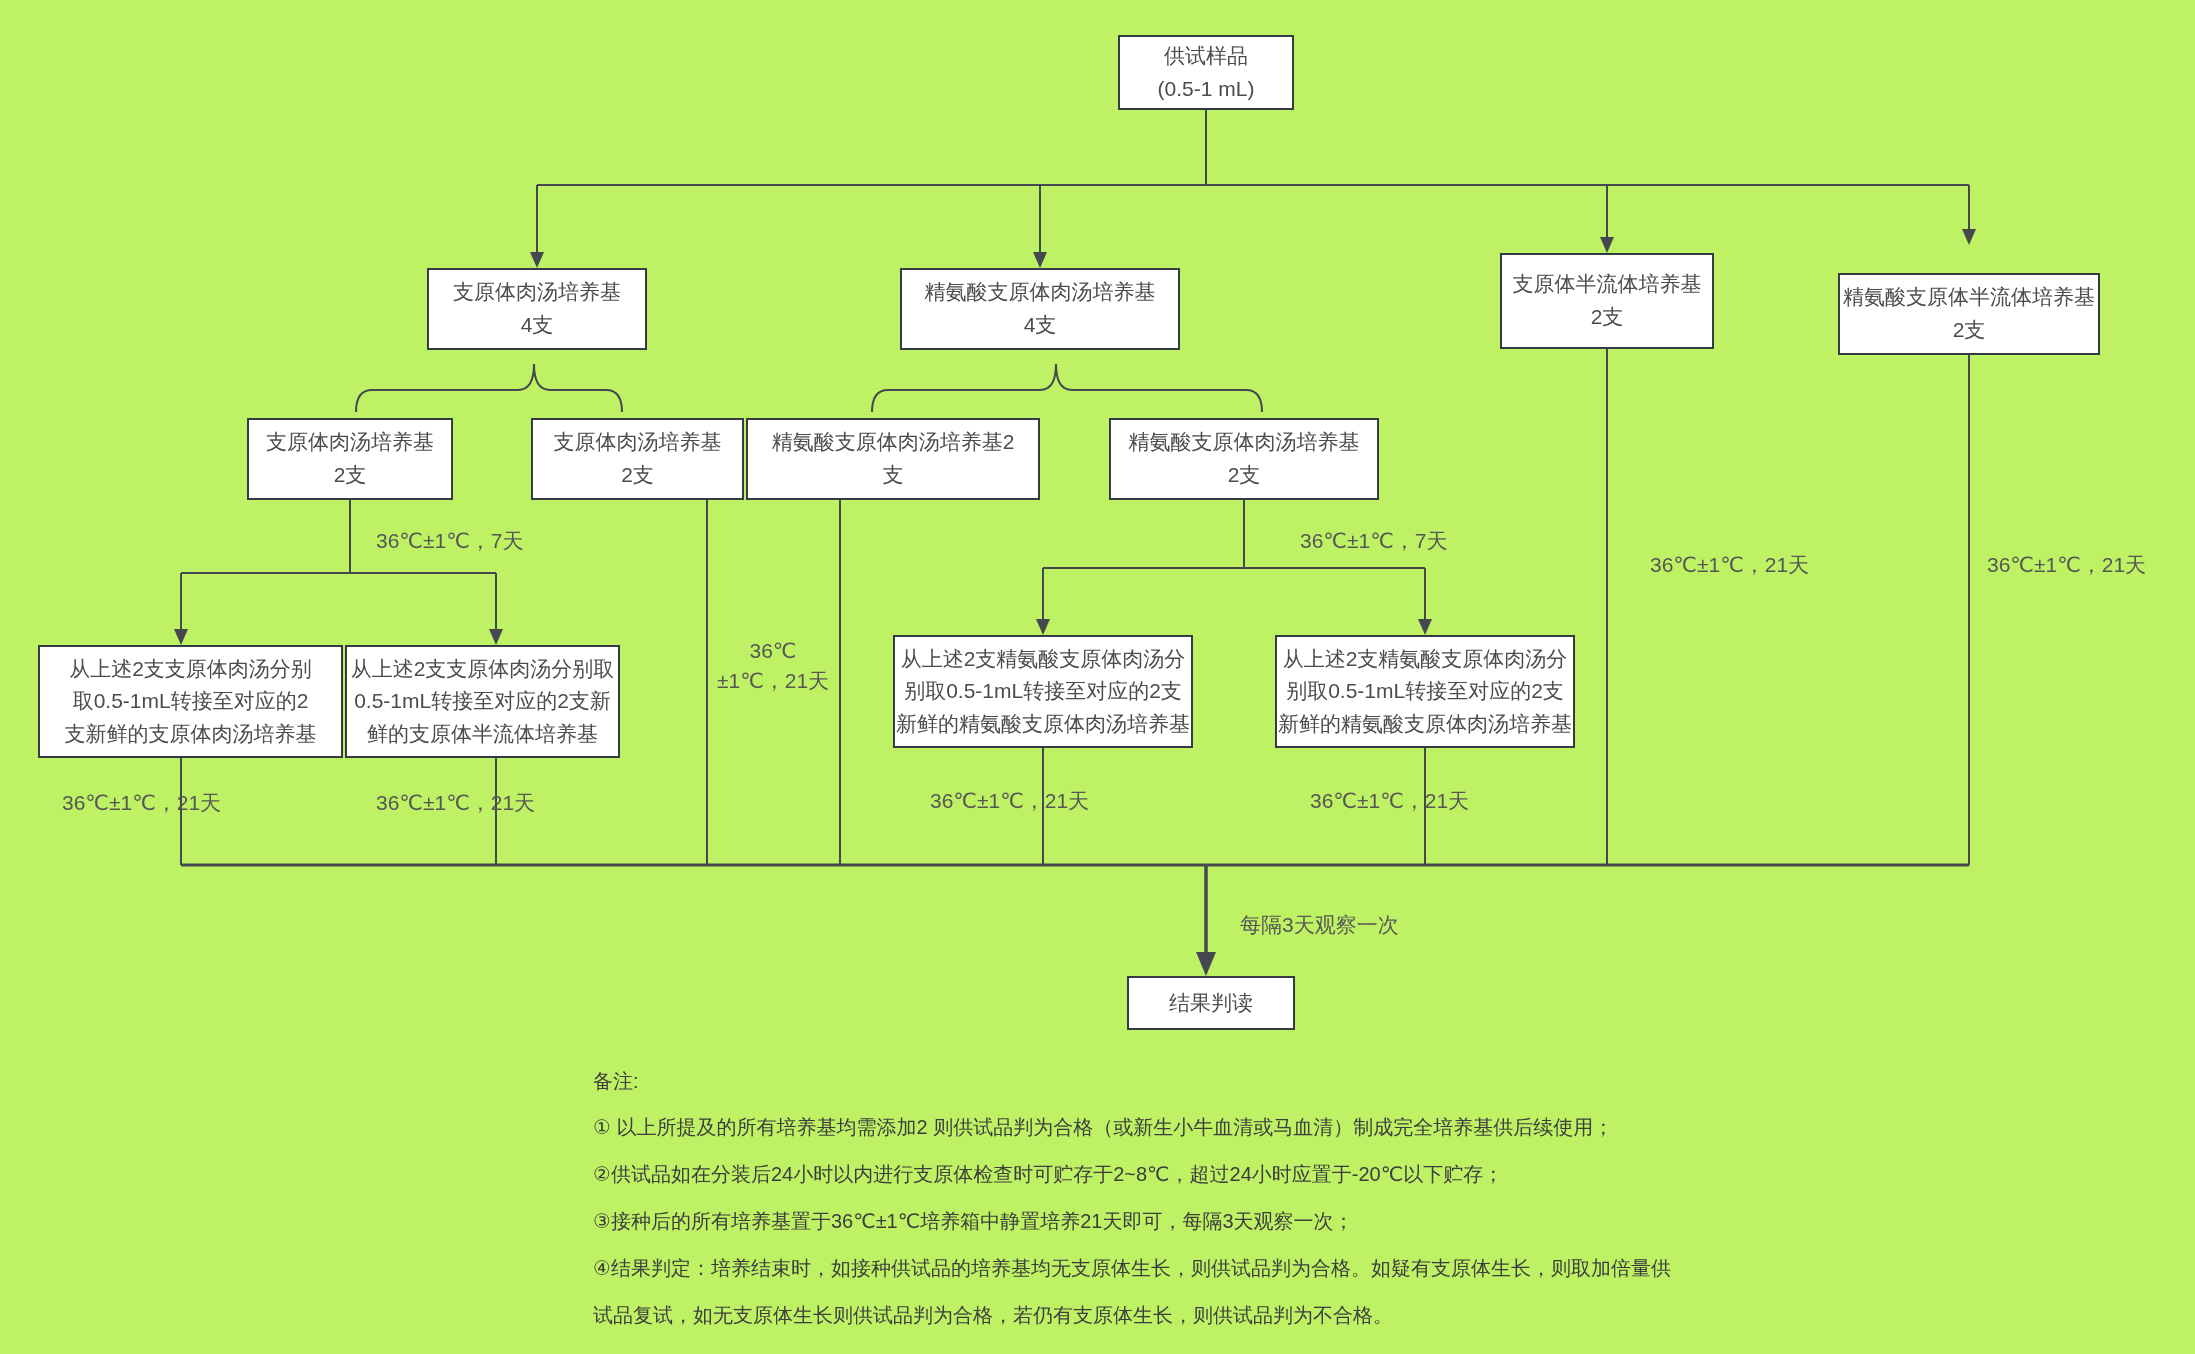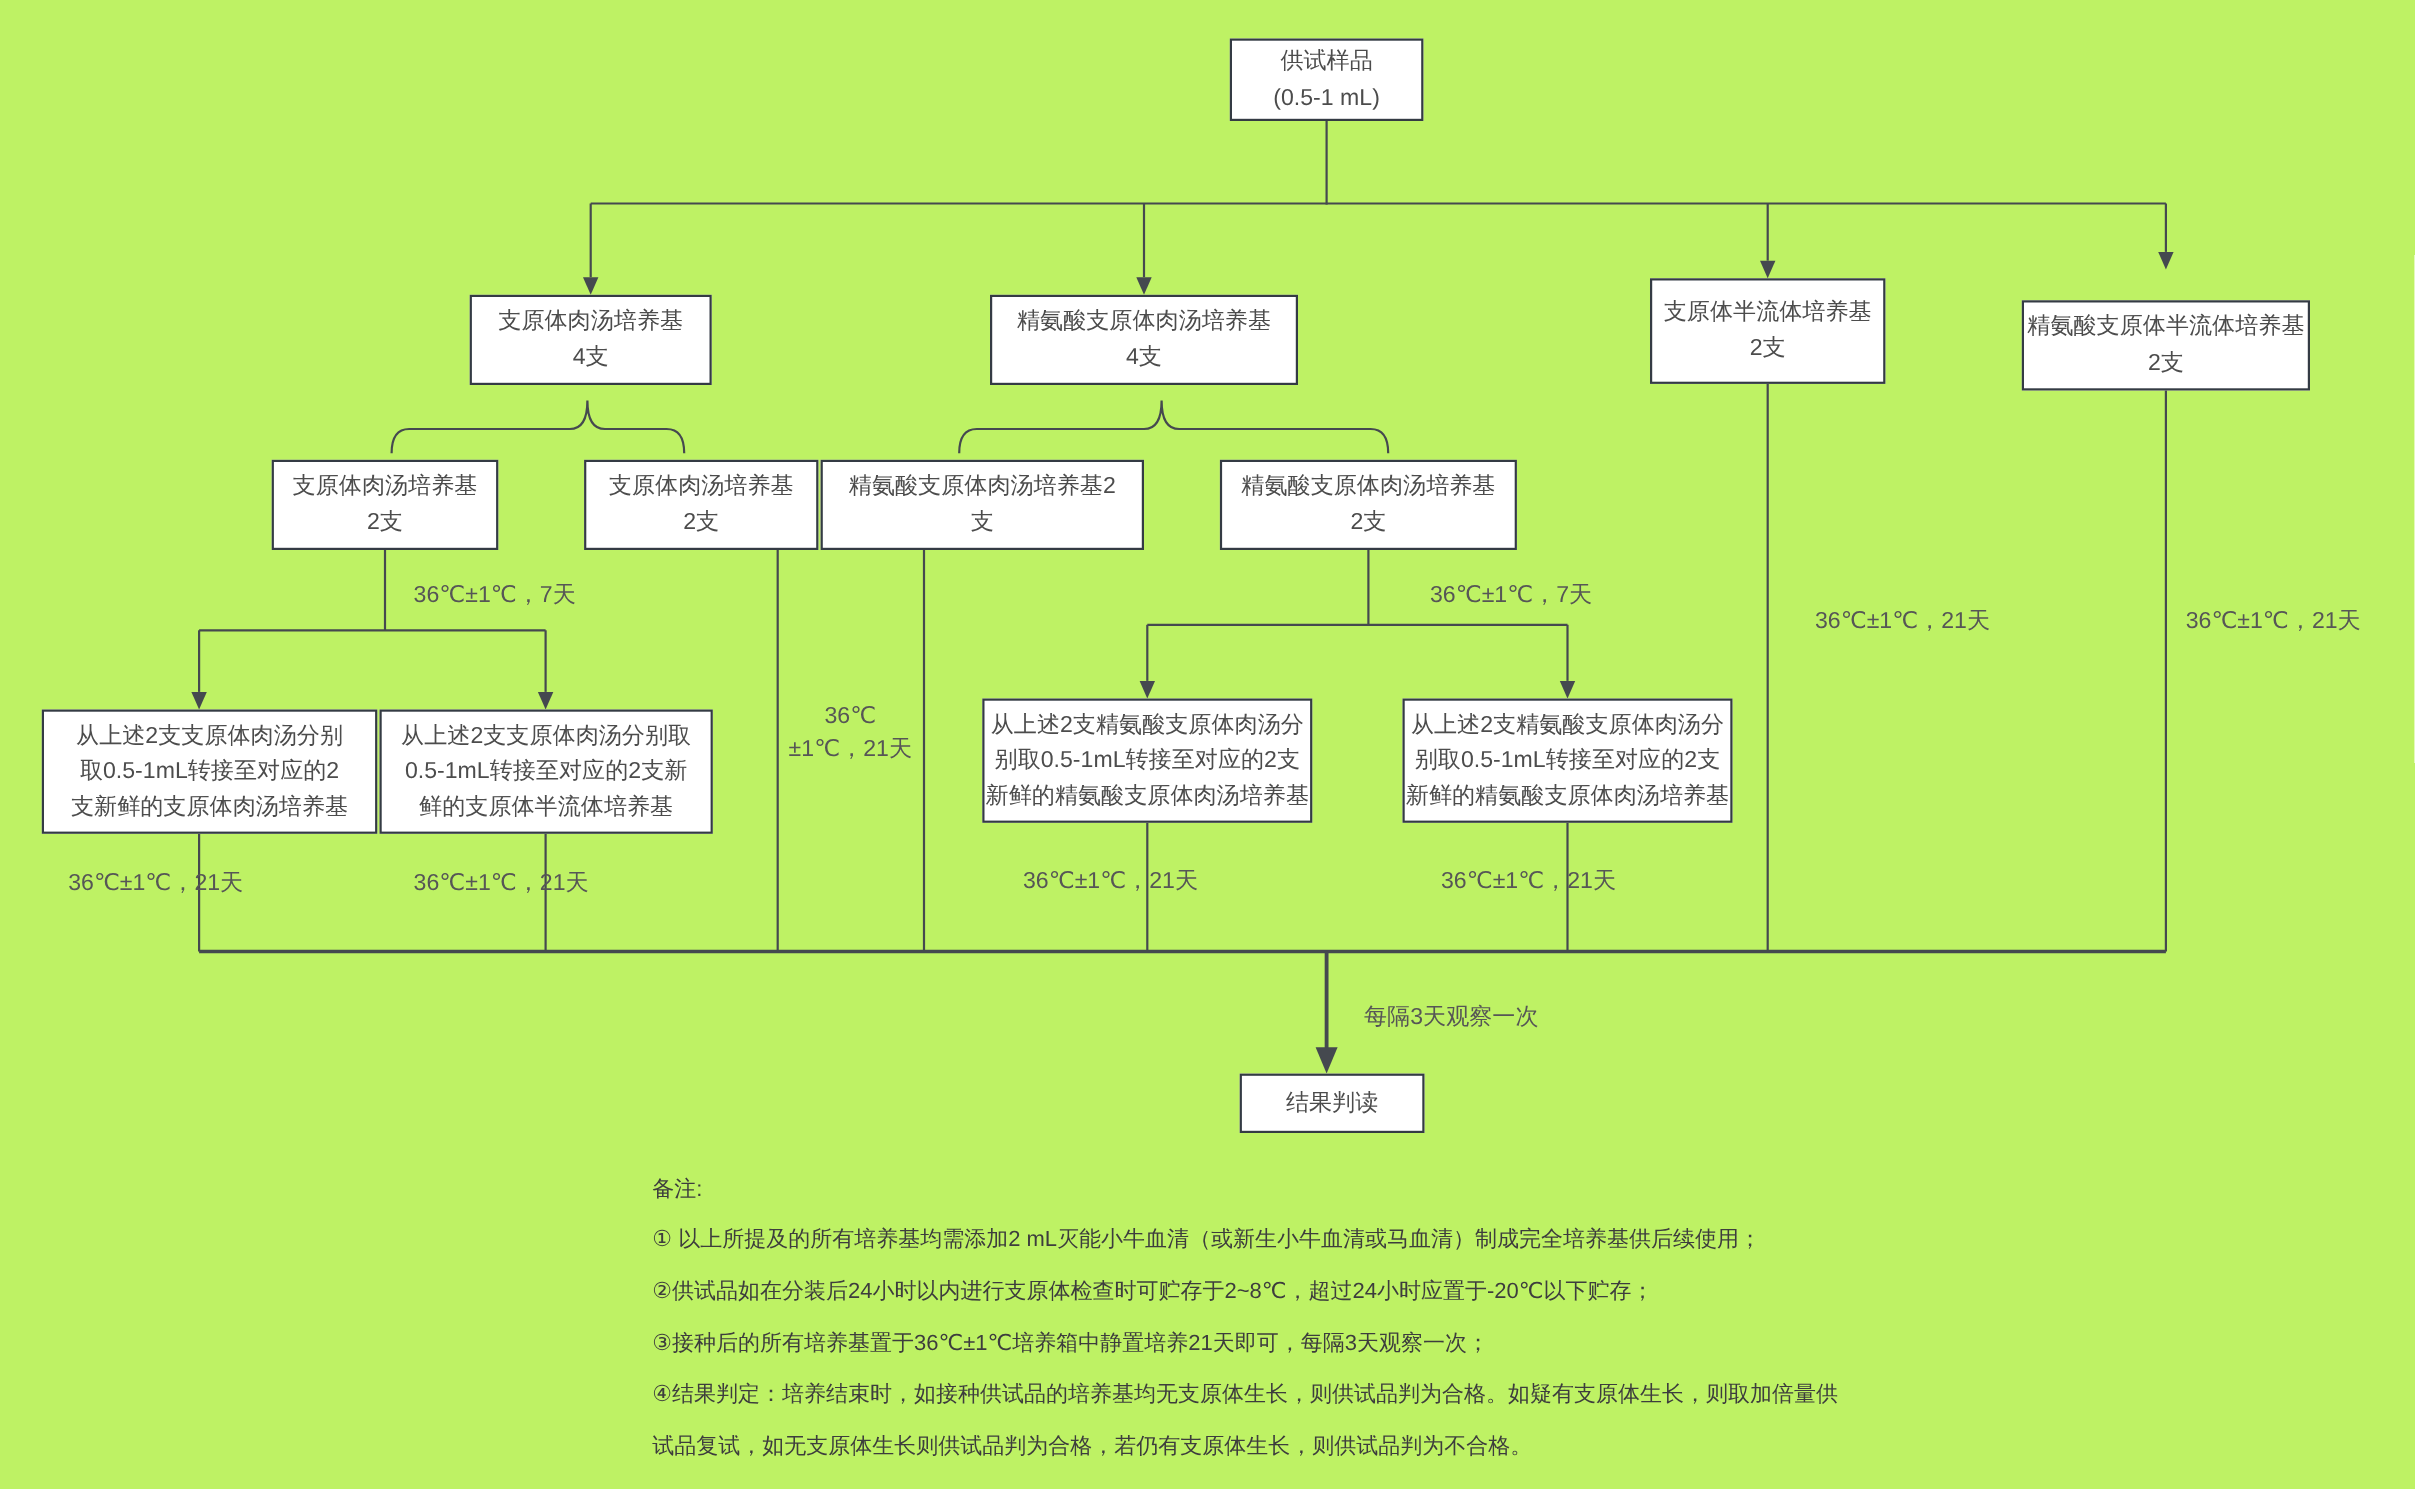--- a/index.html
+++ b/index.html
@@ -112,21 +112,21 @@
   <div class="node" style="left:531px;top:418px;width:213px;height:82px;">支原体肉汤培养基
 2支</div>
   <div class="node" style="left:746px;top:418px;width:294px;height:82px;">精氨酸支原体肉汤培养基2
 支</div>
   <div class="node" style="left:1109px;top:418px;width:270px;height:82px;">精氨酸支原体肉汤培养基
 2支</div>
 
   <div class="node" style="left:38px;top:645px;width:305px;height:113px;">从上述2支支原体肉汤分别
 取0.5-1mL转接至对应的2
 支新鲜的支原体肉汤培养基</div>
-  <div class="node" style="left:345px;top:645px;width:303px;height:113px;">从上述2支支原体肉汤分别取
+  <div class="node" style="left:345px;top:645px;width:275px;height:113px;">从上述2支支原体肉汤分别取
 0.5-1mL转接至对应的2支新
 鲜的支原体半流体培养基</div>
   <div class="node" style="left:893px;top:635px;width:300px;height:113px;">从上述2支精氨酸支原体肉汤分
 别取0.5-1mL转接至对应的2支
 新鲜的精氨酸支原体肉汤培养基</div>
   <div class="node" style="left:1275px;top:635px;width:300px;height:113px;">从上述2支精氨酸支原体肉汤分
 别取0.5-1mL转接至对应的2支
 新鲜的精氨酸支原体肉汤培养基</div>
 
   <div class="node" style="left:1127px;top:976px;width:168px;height:54px;">结果判读</div>
@@ -137,19 +137,19 @@
   <div class="lbl" style="left:376px;top:788px;">36℃±1℃，21天</div>
   <div class="lbl center" style="left:700px;top:636px;width:146px;">36℃
 ±1℃，21天</div>
   <div class="lbl" style="left:930px;top:786px;">36℃±1℃，21天</div>
   <div class="lbl" style="left:1310px;top:786px;">36℃±1℃，21天</div>
   <div class="lbl" style="left:1650px;top:550px;">36℃±1℃，21天</div>
   <div class="lbl" style="left:1987px;top:550px;">36℃±1℃，21天</div>
   <div class="lbl" style="left:1240px;top:910px;">每隔3天观察一次</div>
 
   <div class="note" style="left:593px;top:1058px;">备注:</div>
-  <div class="note" style="left:593px;top:1104px;">① 以上所提及的所有培养基均需添加2 mL灭能小牛血清（或新生小牛血清或马血清）制成完全培养基供后续使用；</div>
+  <div class="note" style="left:593px;top:1104px;">① 以上所提及的所有培养基均需添加2 则供试品判为合格（或新生小牛血清或马血清）制成完全培养基供后续使用；</div>
   <div class="note" style="left:593px;top:1151px;">②供试品如在分装后24小时以内进行支原体检查时可贮存于2~8℃，超过24小时应置于-20℃以下贮存；</div>
   <div class="note" style="left:593px;top:1198px;">③接种后的所有培养基置于36℃±1℃培养箱中静置培养21天即可，每隔3天观察一次；</div>
   <div class="note" style="left:593px;top:1245px;">④结果判定：培养结束时，如接种供试品的培养基均无支原体生长，则供试品判为合格。如疑有支原体生长，则取加倍量供
 试品复试，如无支原体生长则供试品判为合格，若仍有支原体生长，则供试品判为不合格。</div>
 
 </div>
 
 </body></html>

